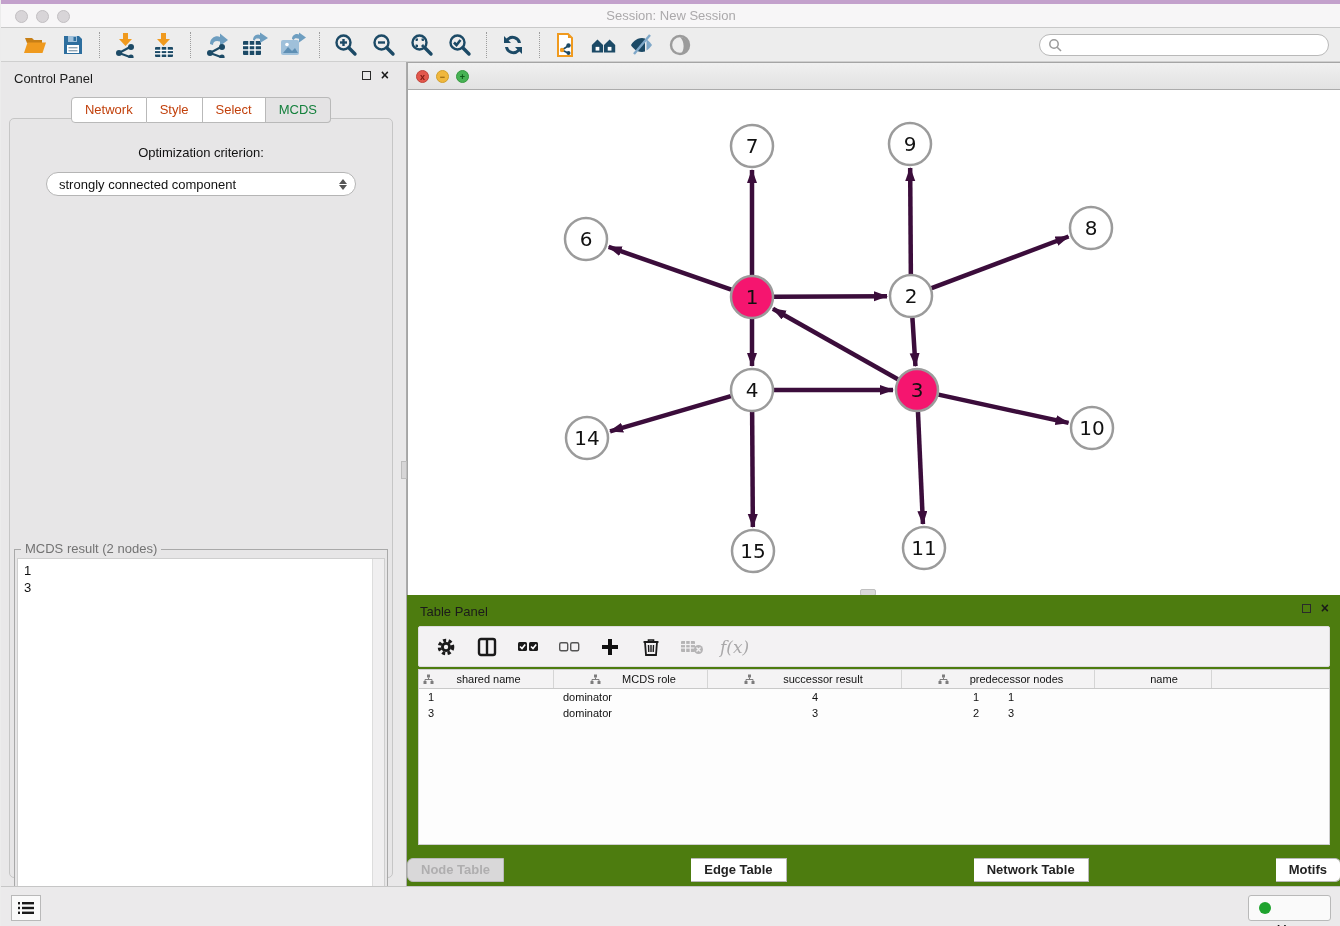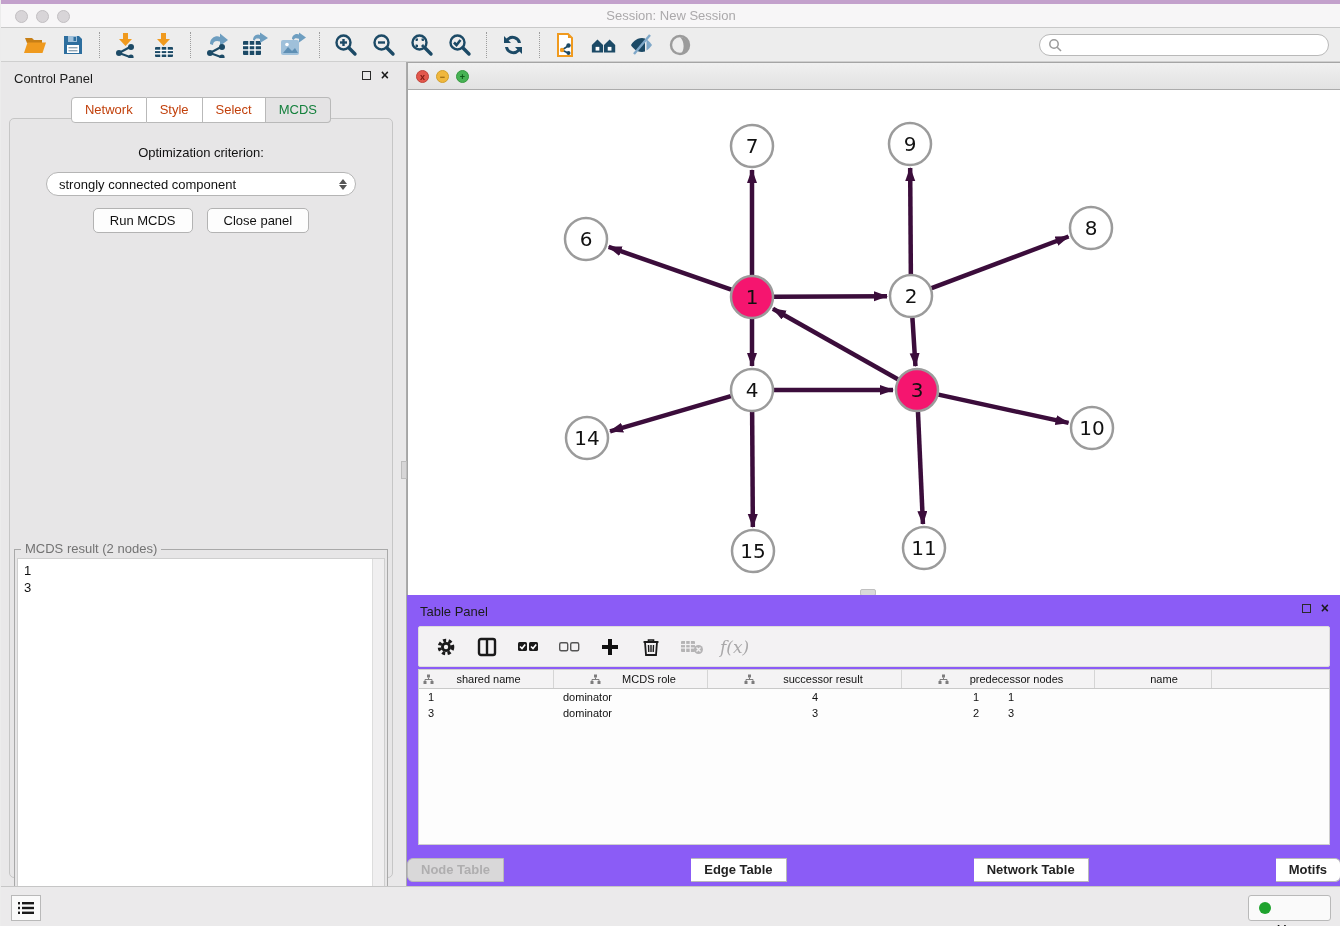--- a/index.html
+++ b/index.html
@@ -61,21 +61,21 @@
   .net-traffic { position:absolute; left:8px; top:7px; display:flex; gap:7px; }
   .ntl { width:13px; height:13px; border-radius:50%; font-size:9px; font-weight:bold; display:flex; align-items:center; justify-content:center; cursor:pointer; }
   .ntl.red { background:#E2574C; border:1px solid #C1443B; color:#7E1810; }
   .ntl.yel { background:#F0B73D; border:1px solid #D2A02C; color:#8A5D08; }
   .ntl.grn { background:#47B254; border:1px solid #35993F; color:#0E5C18; }
   .net-title { position:absolute; top:6px; width:100%; text-align:center; font-size:13px; color:#111; }
   .net-canvas { position:absolute; top:27px; left:0; width:932px; height:505px; background:#fff; }
   .hgrip { position:absolute; bottom:-2px; left:452px; width:16px; height:7px; background:#D9D9D9; border:1px solid #C0C0C0; border-radius:2px; }
 
   
-  .table-panel { position:absolute; top:595px; left:406px; width:934px; height:291px; background:#8b5cf6; }
+  .table-panel { position:absolute; top:595px; left:406px; width:934px; height:291px; background:#4d7c0f; }
   .tp-toolbar { position:absolute; top:31px; left:11px; width:912px; height:41px; background:#F3F2F3; border:1px solid #DDDCDD; border-radius:2px; display:flex; align-items:center; gap:15px; padding:0 14px; }
   .tp-btn { width:26px; height:26px; display:flex; align-items:center; justify-content:center; cursor:pointer; }
   .fx-label { font-family:"DejaVu Serif", serif; font-style:italic; font-size:17px; color:#A9A8A9; cursor:default; }
   .tp-table { position:absolute; top:74px; left:11px; width:912px; height:176px; background:#FDFDFD; border:1px solid #CFCFCF; overflow:hidden; }
   .thead { display:flex; height:19px; background:#F4F3F4; border-bottom:1px solid #C9C9C9;gap:32px; }
   .th { display:flex; align-items:center; border-right:1px solid #D5D5D5; font-size:11px; color:#111; position:relative; }
   .th .th-label { flex:1; text-align:center; padding-right:10px; }
   .th svg { margin-left:4px; }
   .trow { display:flex; height:16px; align-items:center; }
   .td { font-size:11px; color:#111; overflow:hidden; white-space:nowrap; }
@@ -298,24 +298,20 @@
       <div class="tab sel">MCDS</div>
     </div>
     <div class="cp-body">
       <div class="opt-label">Optimization criterion:</div>
       <div class="combo">
         <span class="combo-text">strongly connected component</span>
         <span class="combo-arrows">
             <i class="up"></i>
             <i class="dn"></i>
           </span>
-      </div>
-      <div class="cp-buttons">
-        <button class="btn">Run MCDS</button>
-        <button class="btn">Close panel</button>
       </div>
       <div class="result-box">
         <div class="result-legend">MCDS result (2 nodes)</div>
         <div class="result-inner">
           <div class="result-text">1
 3</div>
           <div class="result-scroll"></div>
         </div>
       </div>
     </div>

